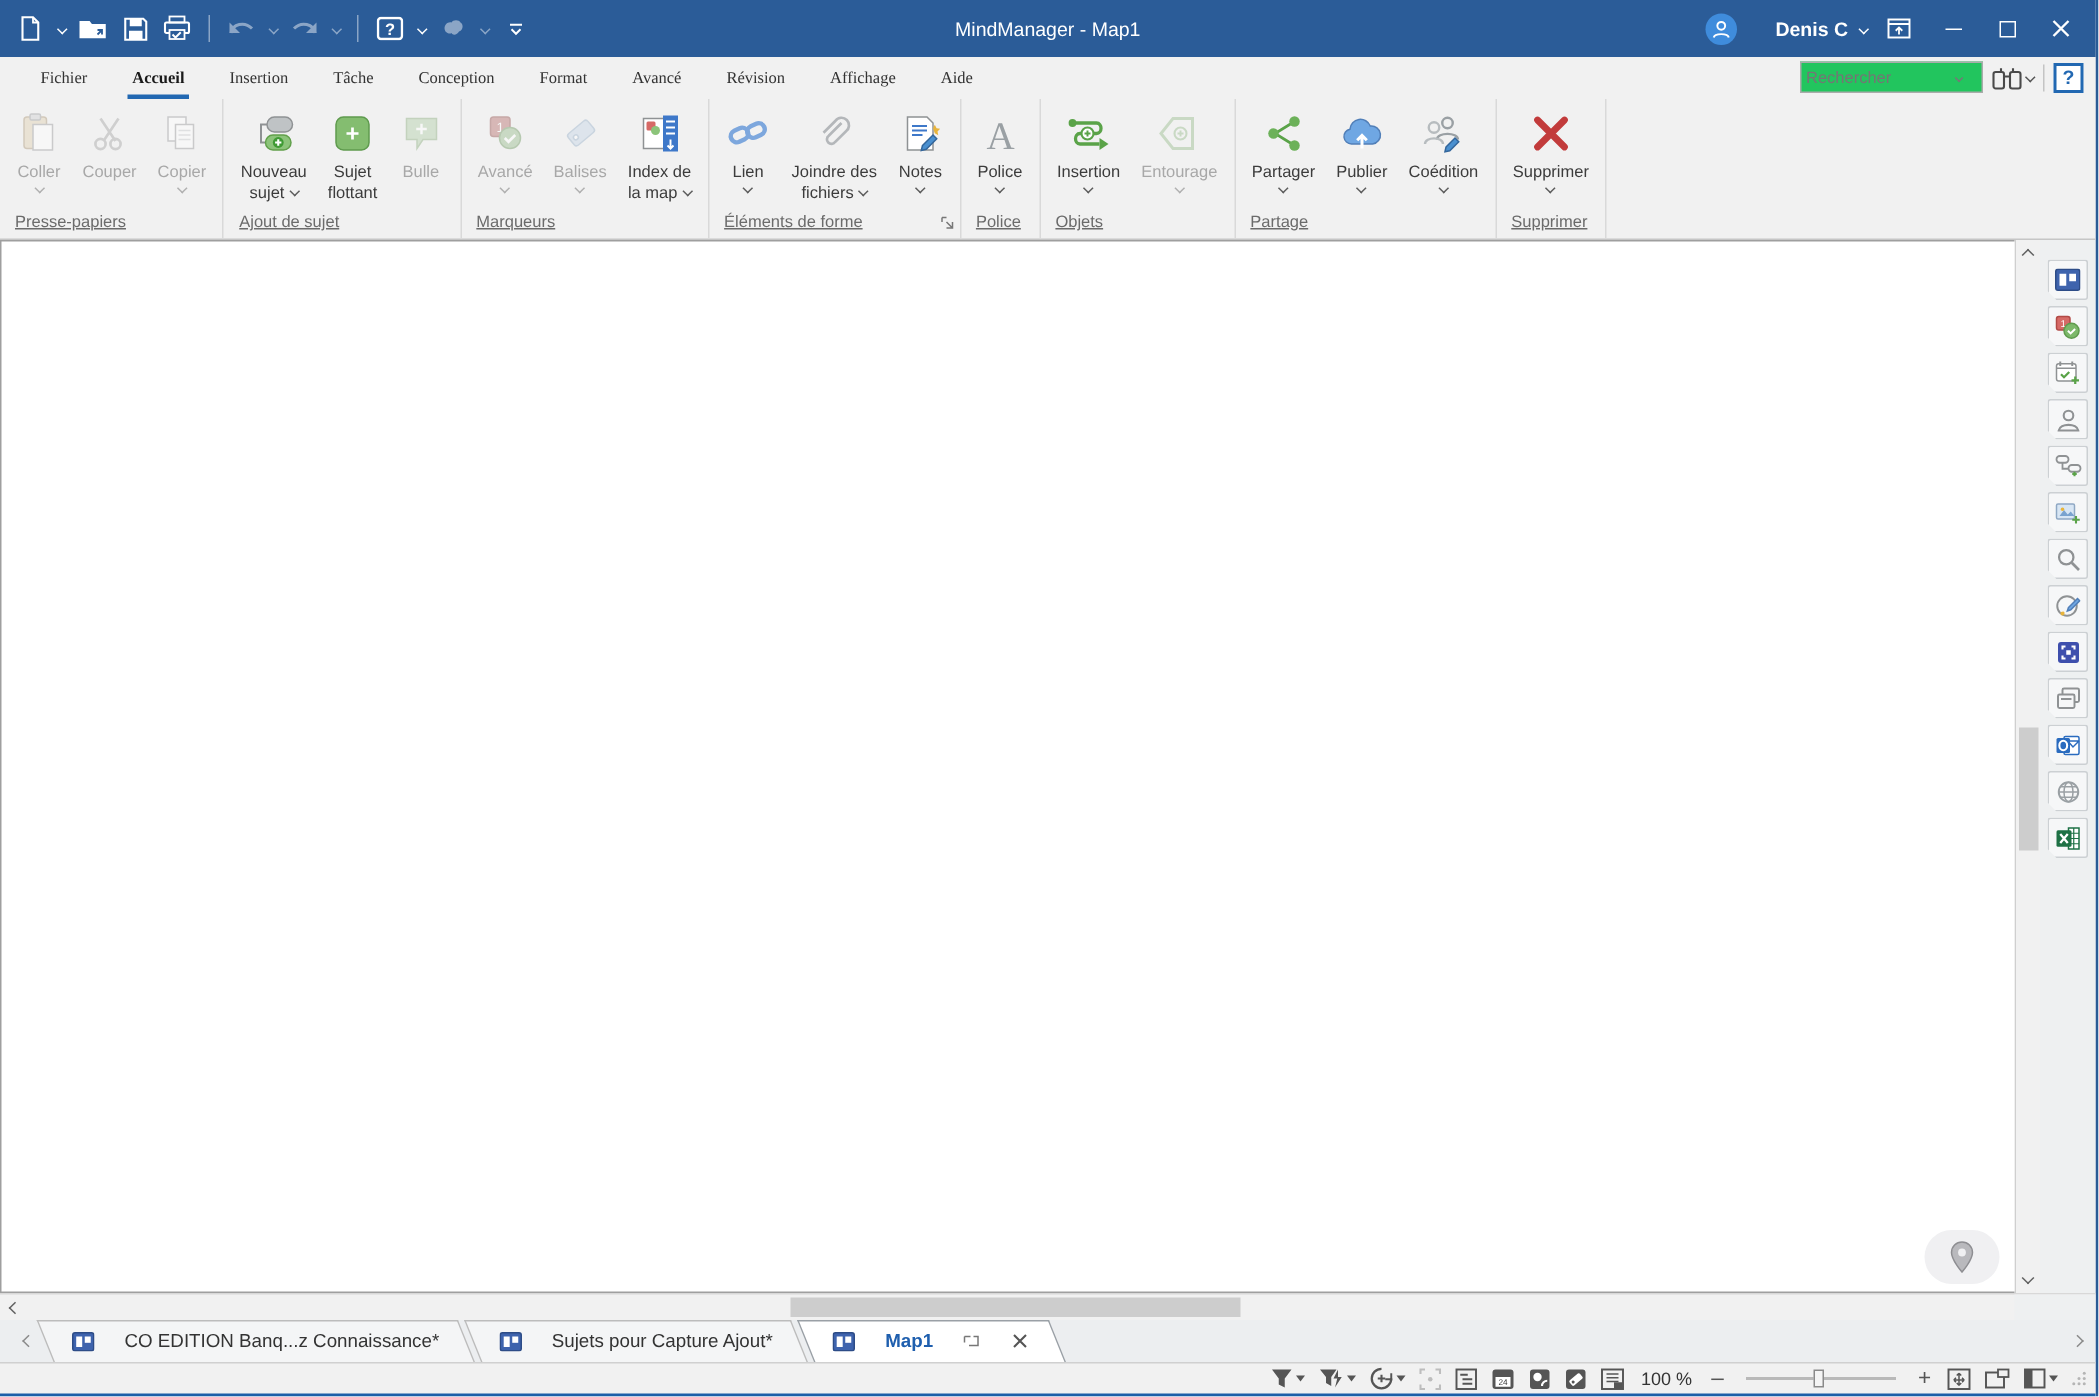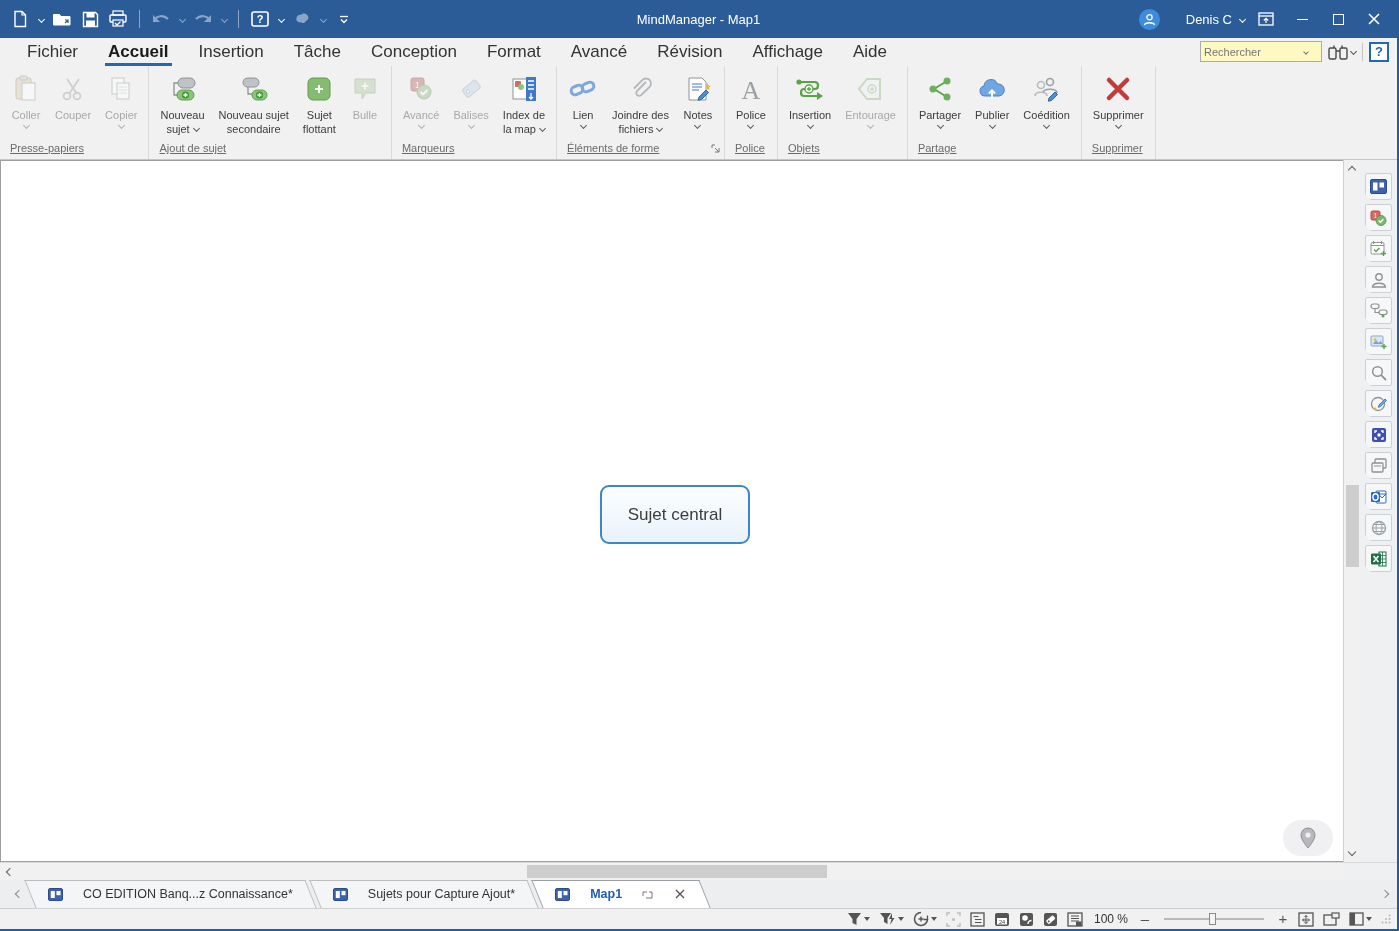--- a/index.html
+++ b/index.html
@@ -18,35 +18,35 @@
   .chev { width:5px; height:5px; border-right:1.4px solid #fff; border-bottom:1.4px solid #fff;
           transform:rotate(45deg); display:inline-block; }
   .chev.dk { border-color:#5c5c5c; }
   .chev.gy { border-color:#9c9c9c; }
   .dim { opacity:.45; }
   .qsep { width:1px; height:18px; background:rgba(255,255,255,.45); margin:0 5px; }
   .wtitle { position:absolute; left:50%; transform:translateX(-50%); font-size:13px; color:#fff; }
   .tbright { margin-left:auto; display:flex; align-items:center; gap:6px; }
   .avatar { width:21px; height:21px; border-radius:50%; background:#3f8cdc; display:flex;
             align-items:center; justify-content:center; }
-  .uname { font-size:13px; margin:0 2px 0 20px; }
+  .uname { font-size:13px; margin:0 2px 0 20px;font-weight:bold; }
   .tb-btn { width:30px; height:26px; display:flex; align-items:center; justify-content:center; }
   .min-glyph { width:11px; height:0; border-top:1.6px solid #fff; display:block; }
   .max-glyph { width:11px; height:11px; border:1.4px solid #fff; display:block; }
 
   
   .tabrow { height:28px; background:#f1f1f1; display:flex; align-items:stretch;
             padding-left:12px; position:relative; flex:0 0 auto; }
-  .rtab { display:flex; align-items:center; padding:0 15px; font-size:17px; color:#333;
-          position:relative; }
+  .rtab { display:flex; align-items:center; padding:0 15px; font-size:11px; color:#333;
+          position:relative;font-family:Liberation Serif, serif; }
   .rtab.active { font-weight:bold; color:#1a1a1a; }
   .rtab.active::after { content:""; position:absolute; left:12px; right:12px; bottom:0;
                         border-bottom:3px solid #2268b2; }
   .tabrow-right { position:absolute; right:8px; top:3px; display:flex; align-items:center; gap:6px; }
-  .searchbox { width:122px; height:21px; border:1px solid #ababab; background:#fef9c3;
+  .searchbox { width:122px; height:21px; border:1px solid #ababab; background:#22c55e;
                display:flex; align-items:center; padding:0 3px; }
   .searchbox input { border:none; outline:none; width:100px; font-size:11px; color:#444;
                      font-family:"Liberation Sans",sans-serif; background:transparent; }
   .searchbox .chev { border-color:#777; width:4px; height:4px; }
   .tr-sep { width:1px; height:18px; background:#c4c4c4; }
   .helpbox { width:20px; height:20px; border:2px solid #2268b2; color:#2268b2; font-weight:bold;
              font-size:13px; display:flex; align-items:center; justify-content:center; background:#fff; }
 
   
   .ribbon { height:94px; background:#f1f1f1; border-bottom:1px solid #c6c6c6;
@@ -327,33 +327,20 @@
                 <rect x="8" y="15" width="17" height="10" rx="5" fill="#8cc47a" stroke="#61a04b"></rect>
                 <circle cx="16.5" cy="20" r="3.6" fill="#3f9a34"></circle>
                 <path d="M14.4 20h4.2M16.5 17.9v4.2" stroke="#fff" stroke-width="1.4"></path>
               </svg>
           </span>
           <span class="lbl">Nouveau</span>
           <span class="lbl"><span>sujet</span><span class="inl-chev"></span></span>
         </div>
         <div class="rbtn">
           <span class="icn">
-            <svg width="28" height="28" viewBox="0 0 28 28">
-                <rect x="3" y="3" width="16" height="9" rx="4.5" fill="#bfc3c5" stroke="#8f9294"></rect>
-                <path d="M8 12v7h4" fill="none" stroke="#8f9294" stroke-width="1.3"></path>
-                <rect x="12" y="15" width="15" height="10" rx="5" fill="#8cc47a" stroke="#61a04b"></rect>
-                <circle cx="19.5" cy="20" r="3.6" fill="#3f9a34"></circle>
-                <path d="M17.4 20h4.2M19.5 17.9v4.2" stroke="#fff" stroke-width="1.4"></path>
-              </svg>
-          </span>
-          <span class="lbl">Nouveau sujet</span>
-          <span class="lbl">secondaire</span>
-        </div>
-        <div class="rbtn">
-          <span class="icn">
             <svg width="26" height="26" viewBox="0 0 26 26">
                 <rect x="2" y="2" width="22" height="22" rx="5" fill="#84bd70" stroke="#5f9b4e"></rect>
                 <path d="M9 13h8M13 9v8" stroke="#fff" stroke-width="1.8"></path>
               </svg>
           </span>
           <span class="lbl">Sujet</span>
           <span class="lbl">flottant</span>
         </div>
         <div class="rbtn disabled">
           <span class="icn">
@@ -578,21 +565,20 @@
         </div>
       </div>
       <div class="rgroup-label">Supprimer</div>
     </div>
 
     <div style="flex:1"></div>
   </div>
 
   <div class="main">
     <div class="canvas">
-      <div class="topic">Sujet central</div>
       <div class="pin-pill">
         <svg width="18" height="22" viewBox="0 0 18 22">
             <path d="M9 1a7 7 0 017 7c0 5-7 13-7 13S2 13 2 8a7 7 0 017-7z" fill="#b9b9bd" stroke="#8e8e92"></path>
             <circle cx="9" cy="8" r="2.6" fill="#f0f0f2"></circle>
           </svg>
       </div>
     </div>
 
     <div class="vscroll">
       <span class="sbtn">

